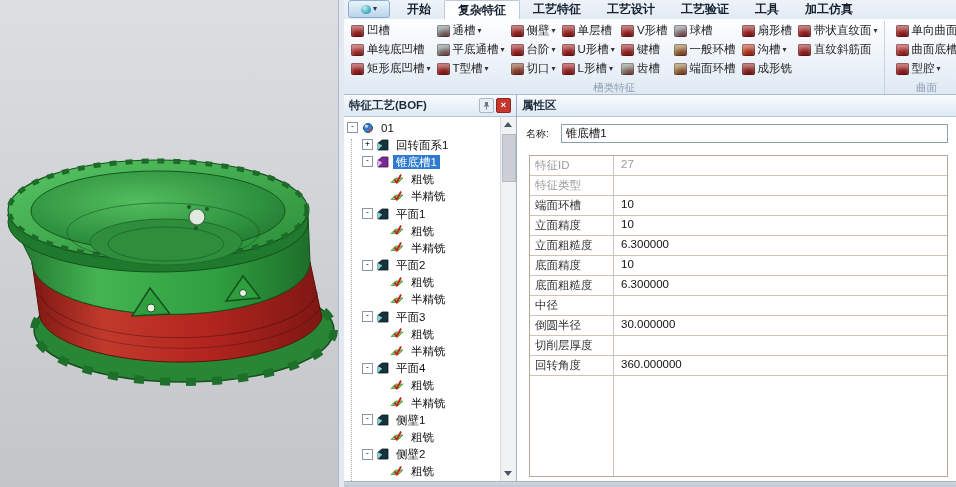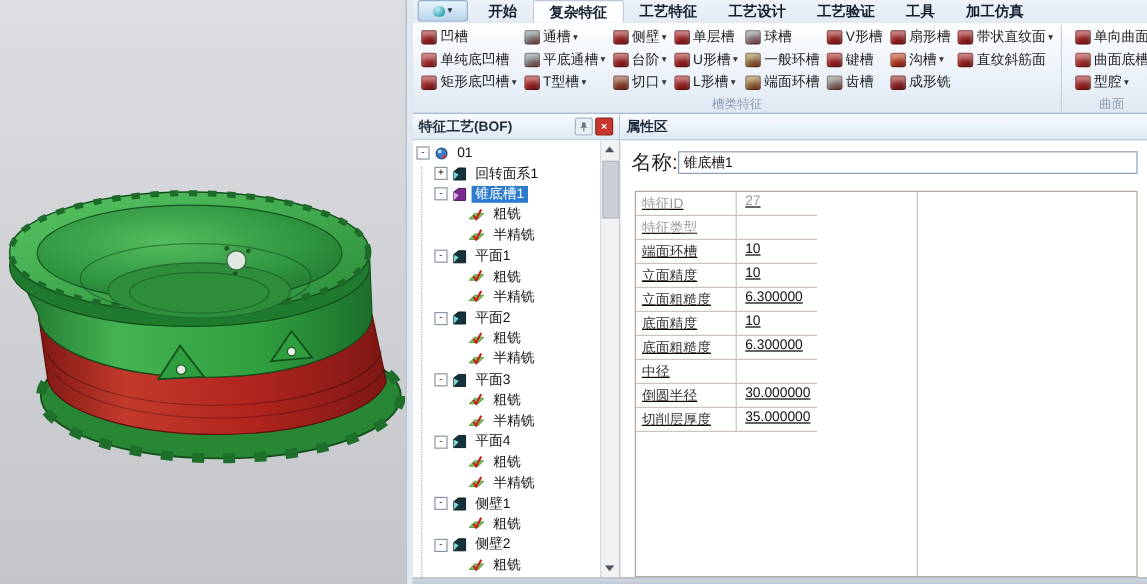--- a/index.html
+++ b/index.html
@@ -72,25 +72,25 @@
   .nlabel.sel{background:#2e7bd0;color:#fff;}
   
   #tscroll{position:absolute;right:0;top:0;bottom:0;width:15px;background:#f1f2f4;border-left:1px solid #d9dcdf;}
   .sarrow{position:absolute;left:0;width:14px;height:15px;display:flex;align-items:center;justify-content:center;}
   .sarrow svg{display:block}
   #sthumb{position:absolute;left:1px;top:17px;width:12px;height:46px;background:#ccd0d6;border:1px solid #b5bac1;}
 
   
   #proppanel{flex:1;display:flex;flex-direction:column;background:#fff;min-width:0;}
   #namerow{display:flex;align-items:center;margin:7px 8px 0 9px;flex:none;}
-  #namerow .nl{color:#222;font-size:17px;margin-right:0;flex:none;}
+  #namerow .nl{color:#222;font-size:10px;margin-right:12px;flex:none;}
   #nameinput{flex:1;height:17px;border:1px solid #8aa0b8;background:#fff;font-size:11.5px;
     padding:0 4px;font-family:inherit;color:#111;}
   #proptable{margin:12px 8px 0 12px;border:1px solid #b3a89c;height:320px;flex:none;
-    display:flex;flex-direction:row;position:relative;background:#fff;overflow:hidden;text-decoration:underline;}
+    display:flex;flex-direction:column;position:relative;background:#fff;overflow:hidden;}
   .prow{display:flex;height:19px;flex:none;border-bottom:1px solid #cdc3b8;}
   .plabel{width:74px;flex:none;padding:2px 4px 0 5px;border-right:1px solid #cdc3b8;
     color:#333;font-size:11.5px;white-space:nowrap;overflow:hidden;}
   .pval{flex:1;padding:2px 6px 0 7px;color:#101010;font-size:11.5px;white-space:nowrap;}
   .prow.ro .plabel,.prow.ro .pval{color:#9a9a9a;}
   #tablefill{flex:1;position:relative;}
   #tablefill .vline{position:absolute;left:83px;top:0;bottom:0;border-left:1px solid #cdc3b8;}
 </style>
 </head>
 <body>
@@ -233,44 +233,44 @@
               <span class="rarrow">▾</span>
             </div>
             <div class="rbtn">
               <span class="ricon" style="background: linear-gradient(145deg, rgb(160, 32, 32) 30%, rgb(92, 18, 18) 115%);"></span>
               <span>L形槽</span>
               <span class="rarrow">▾</span>
             </div>
           </div>
           <div class="rcol">
             <div class="rbtn">
+              <span class="ricon" style="background: linear-gradient(145deg, rgb(160, 32, 32) 30%, rgb(92, 18, 18) 115%);"></span>
+              <span>V形槽</span>
+            </div>
+            <div class="rbtn">
+              <span class="ricon" style="background: linear-gradient(145deg, rgb(160, 32, 32) 30%, rgb(92, 18, 18) 115%);"></span>
+              <span>键槽</span>
+            </div>
+            <div class="rbtn">
+              <span class="ricon" style="background: linear-gradient(145deg, rgb(136, 138, 128) 30%, rgb(92, 18, 18) 115%);"></span>
+              <span>齿槽</span>
+            </div>
+          </div>
+          <div class="rcol">
+            <div class="rbtn">
               <span class="ricon" style="background: linear-gradient(145deg, rgb(138, 138, 146) 30%, rgb(92, 18, 18) 115%);"></span>
               <span>球槽</span>
             </div>
             <div class="rbtn">
               <span class="ricon" style="background: linear-gradient(145deg, rgb(154, 122, 64) 30%, rgb(92, 18, 18) 115%);"></span>
               <span>一般环槽</span>
             </div>
             <div class="rbtn">
               <span class="ricon" style="background: linear-gradient(145deg, rgb(154, 122, 64) 30%, rgb(92, 18, 18) 115%);"></span>
               <span>端面环槽</span>
-            </div>
-          </div>
-          <div class="rcol">
-            <div class="rbtn">
-              <span class="ricon" style="background: linear-gradient(145deg, rgb(160, 32, 32) 30%, rgb(92, 18, 18) 115%);"></span>
-              <span>V形槽</span>
-            </div>
-            <div class="rbtn">
-              <span class="ricon" style="background: linear-gradient(145deg, rgb(160, 32, 32) 30%, rgb(92, 18, 18) 115%);"></span>
-              <span>键槽</span>
-            </div>
-            <div class="rbtn">
-              <span class="ricon" style="background: linear-gradient(145deg, rgb(136, 138, 128) 30%, rgb(92, 18, 18) 115%);"></span>
-              <span>齿槽</span>
             </div>
           </div>
           <div class="rcol">
             <div class="rbtn">
               <span class="ricon" style="background: linear-gradient(145deg, rgb(160, 32, 32) 30%, rgb(92, 18, 18) 115%);"></span>
               <span>扇形槽</span>
             </div>
             <div class="rbtn">
               <span class="ricon" style="background: linear-gradient(145deg, rgb(192, 64, 32) 30%, rgb(92, 18, 18) 115%);"></span>
               <span>沟槽</span>
@@ -603,21 +603,24 @@
             </div>
             <div class="prow">
               <span class="plabel">中径</span>
             </div>
             <div class="prow">
               <span class="plabel">倒圆半径</span>
               <span class="pval">30.000000</span>
             </div>
             <div class="prow">
               <span class="plabel">切削层厚度</span>
-              <span class="pval">35.000000</span>
+            </div>
+            <div class="prow">
+              <span class="plabel">回转角度</span>
+              <span class="pval">360.000000</span>
             </div>
           </div>
         <div id="tablefill">
           <div class="vline"></div>
         </div>
       </div>
     </div>
 
   </div>
   <div id="bottomstrip"></div>

